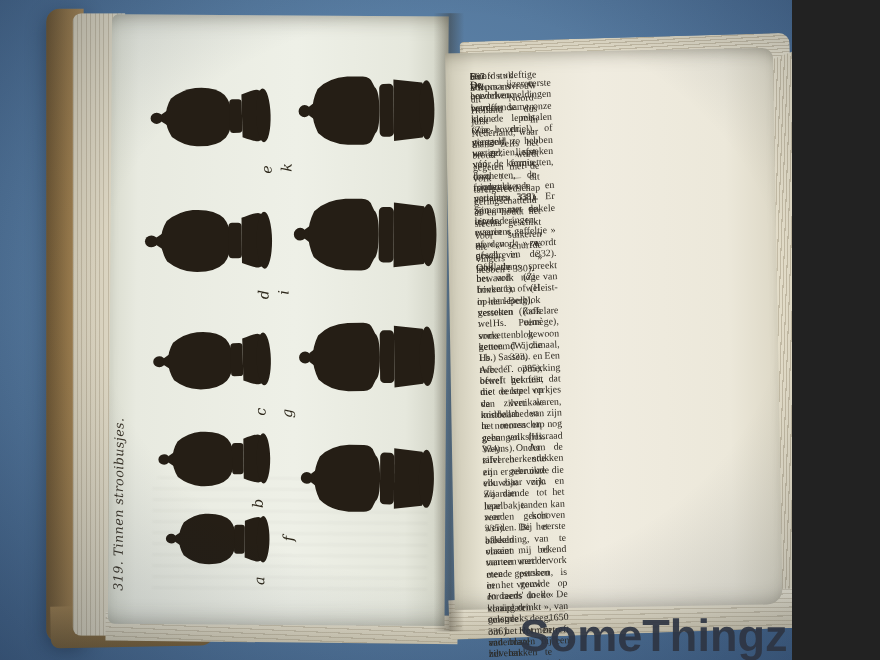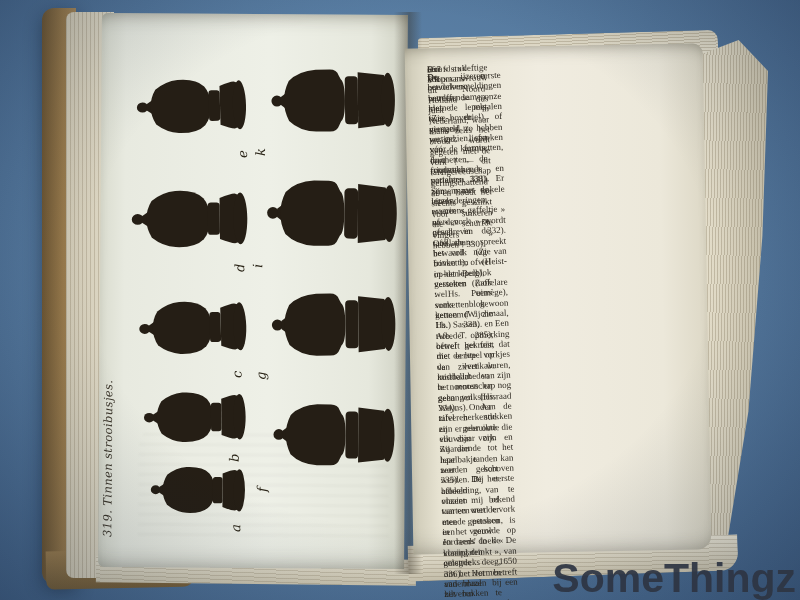--- a/index.html
+++ b/index.html
@@ -1,17 +1,17 @@
 <!DOCTYPE html>
 <html><head>
 <meta charset="utf-8">
 <style>
   html,body{margin:0;padding:0;background:#222;}
   #scene{
-    position:relative;width:800px;height:600px;overflow:hidden;
+    position:relative;width:720px;height:600px;overflow:hidden;
     background:radial-gradient(ellipse at 48% 42%, #648cb3 0%, #567a9f 55%, #436288 100%);
     font-family:"Liberation Serif", serif;
   }
   #scene *{position:absolute;box-sizing:border-box;}
 
   
   .cover-left{
     left:42px;top:8px;width:34px;height:576px;
     background:linear-gradient(to right,#6d5633,#96784a 60%,#a5875a);
     border-radius:12px 0 0 12px;

